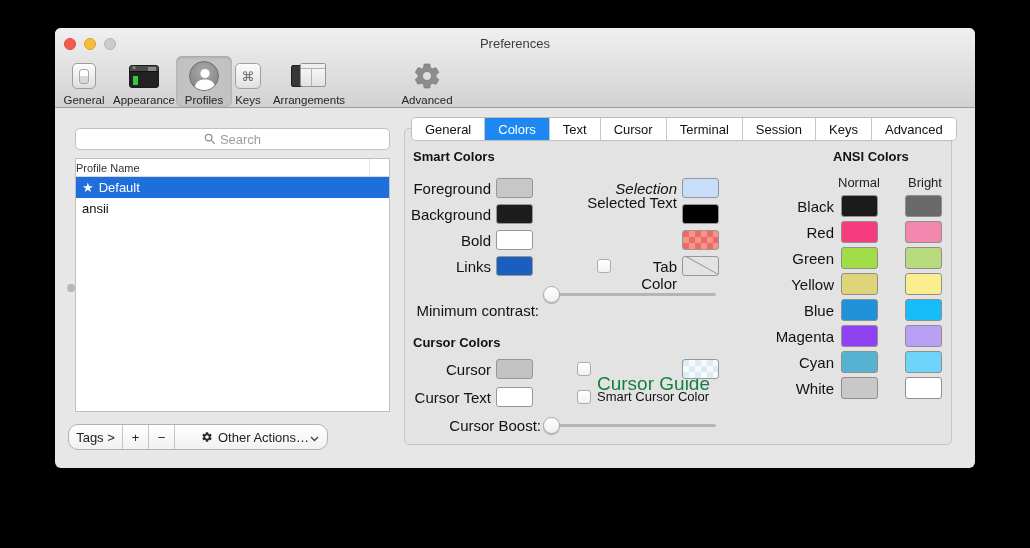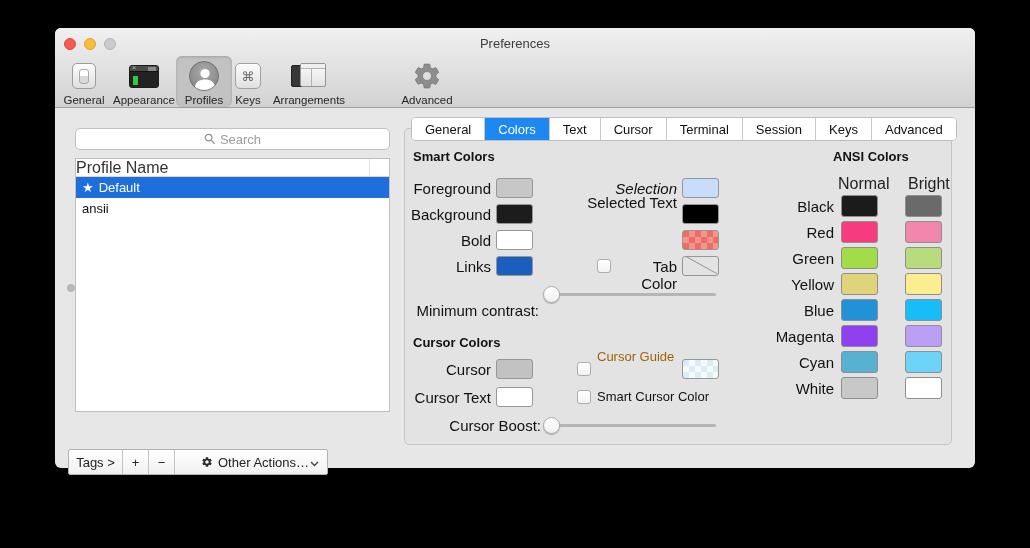--- a/index.html
+++ b/index.html
@@ -52,29 +52,29 @@
   .ig-pointer { width:32px; height:26px; position:relative; }
   .ig-pointer .back { position:absolute; left:17px; top:3px; width:12px; height:19px; background:#d7d7d7; border:1px solid #a9a9a9; border-radius:6px; }
   .ig-pointer .front { position:absolute; left:3px; top:0; width:15px; height:24px; background:#fdfdfd; border:1px solid #a2a2a2; border-radius:7px; }
   .ig-pointer .dot { position:absolute; left:9px; top:14px; width:2px; height:2px; border-radius:50%; background:#b5b5b5; }
 
   
   .search { position:absolute; left:20px; top:100px; width:315px; height:22px; background:#fff;
             border:1px solid #c1c1c1; border-radius:5px; display:flex; align-items:center; justify-content:center; gap:4px; }
   .search .ph { font-size:13px; color:#9c9c9c; }
   .plist { position:absolute; left:20px; top:130px; width:315px; height:254px; background:#fff; border:1px solid #bfbfbf; }
-  .plist .hdr { position:relative; height:18px; border-bottom:1px solid #d9d9d9; font-size:16px; color:#333;
+  .plist .hdr { position:relative; height:18px; border-bottom:1px solid #d9d9d9; font-size:11px; color:#333;
                 display:flex; align-items:center; }
   .plist .hdr .col2 { position:absolute; right:19px; top:0; bottom:0; width:1px; background:#e2e2e2; }
   .prow { height:21px; display:flex; align-items:center; padding-left:6px; font-size:13px; color:#111; gap:5px; }
   .prow.sel { background:#1e6fdc; color:#fff; }
   .split-dot { position:absolute; left:12px; top:256px; width:8px; height:8px; border-radius:50%; background:#b9b8b6; }
 
   .btn-group { position:absolute; left:13px; top:396px; height:26px; display:flex;
-               border:1px solid #b2b2b2; border-radius:2px; background:linear-gradient(#ffffff,#f1f1f1); overflow:hidden;margin-top:25px; }
+               border:1px solid #b2b2b2; border-radius:10px; background:linear-gradient(#ffffff,#f1f1f1); overflow:hidden; }
   .btn-group > div { display:flex; align-items:center; justify-content:center; font-size:13px; color:#222;
                      border-right:1px solid #c4c4c4; }
   .btn-group > div:last-child { border-right:none; }
   .bg-tags { width:54px; }
   .bg-add, .bg-rem { width:26px; font-size:15px; color:#333; }
   .bg-other { width:152px; gap:5px; justify-content:flex-start; padding-left:8px; position:relative; }
   .bg-other .chev { position:absolute; right:8px; }
 
   
   .tabbar { position:absolute; left:356px; top:89px; height:24px; display:flex; z-index:5;
@@ -93,21 +93,21 @@
   .checker { background-image:conic-gradient(var(--c1) 90deg, var(--c2) 90deg 180deg, var(--c1) 180deg 270deg, var(--c2) 270deg);
              background-size:12px 12px; }
   .none-swatch { background:#e3e3e3; overflow:hidden; }
   .none-swatch i { position:absolute; left:-4px; top:9px; width:50px; height:1px; background:#979797;
                    transform:rotate(29deg); display:block; }
   .cbx { position:absolute; width:14px; height:14px; background:linear-gradient(#fff,#f2f2f2);
          border:1px solid #adadad; border-radius:3px; }
   .slider-track { position:absolute; height:3px; background:#b5b5b5; border-radius:2px; }
   .slider-knob { position:absolute; width:17px; height:17px; border-radius:50%; background:linear-gradient(#fff,#f0f0f0);
                  border:1px solid #ababab; box-shadow:0 1px 1px rgba(0,0,0,.25); }
-  .collab { position:absolute; font-size:16px; color:#222; }
+  .collab { position:absolute; font-size:13px; color:#222; }
   .ansi-swatch { position:absolute; width:37px; height:22px; border:1px solid #8f8f8f; border-radius:3px; }
   .presets { position:absolute; left:376px; top:281px; width:160px; height:23px; background:#fff;
              border:1px solid #b3b3b3; border-radius:4px; display:flex; align-items:center; overflow:hidden; }
   .presets .plabel { flex:1; font-size:13px; color:#111; padding-left:10px; white-space:nowrap; }
   .presets .cap { width:22px; height:100%; background:linear-gradient(#74b5f8,#2e74e9);
                   display:flex; align-items:center; justify-content:center; border-left:1px solid #3f84ec; }
 </style>
 </head>
 <body>
 
@@ -279,21 +279,21 @@
     <div class="slider-knob" style="left:138px;top:157px;"></div>
 
     <div class="cb sect" style="left:8px;top:206px;">Cursor Colors</div>
 
     <div class="cb rlab" style="left:0;width:86px;top:232px;">Cursor</div>
     <div class="swatch" style="left: 91px; top: 230px; background-color: rgb(194, 194, 194);"></div>
     <div class="cb rlab" style="left:0;width:86px;top:260px;">Cursor Text</div>
     <div class="swatch" style="left: 91px; top: 258px; background-color: rgb(255, 255, 255);"></div>
 
     <div class="cbx" style="left:172px;top:233px;"></div>
-    <div class="cb" style="left:192px;top:220px;font-size:13px;color:#a16207;">Cursor Guide</div>
+    <div class="cb" style="left:192px;top:244px;font-size:19px;color:#15803d;">Cursor Guide</div>
     <div class="swatch checker" style="left: 277px; top: 230px; --c1: #f5fafd; --c2: #dcebf4;"></div>
     <div class="cbx" style="left:172px;top:261px;"></div>
     <div class="cb" style="left:192px;top:260px;font-size:13px;color:#111;">Smart Cursor Color</div>
 
     <div class="cb rlab" style="left:0;width:136px;top:288px;">Cursor Boost:</div>
     <div class="slider-track" style="left:146px;top:295px;width:165px;"></div>
     <div class="slider-knob" style="left:138px;top:288px;"></div>
 
     <div class="cb sect" style="left:428px;top:20px;">ANSI Colors</div>
     <div class="collab" style="left:433px;top:46px;">Normal</div>

